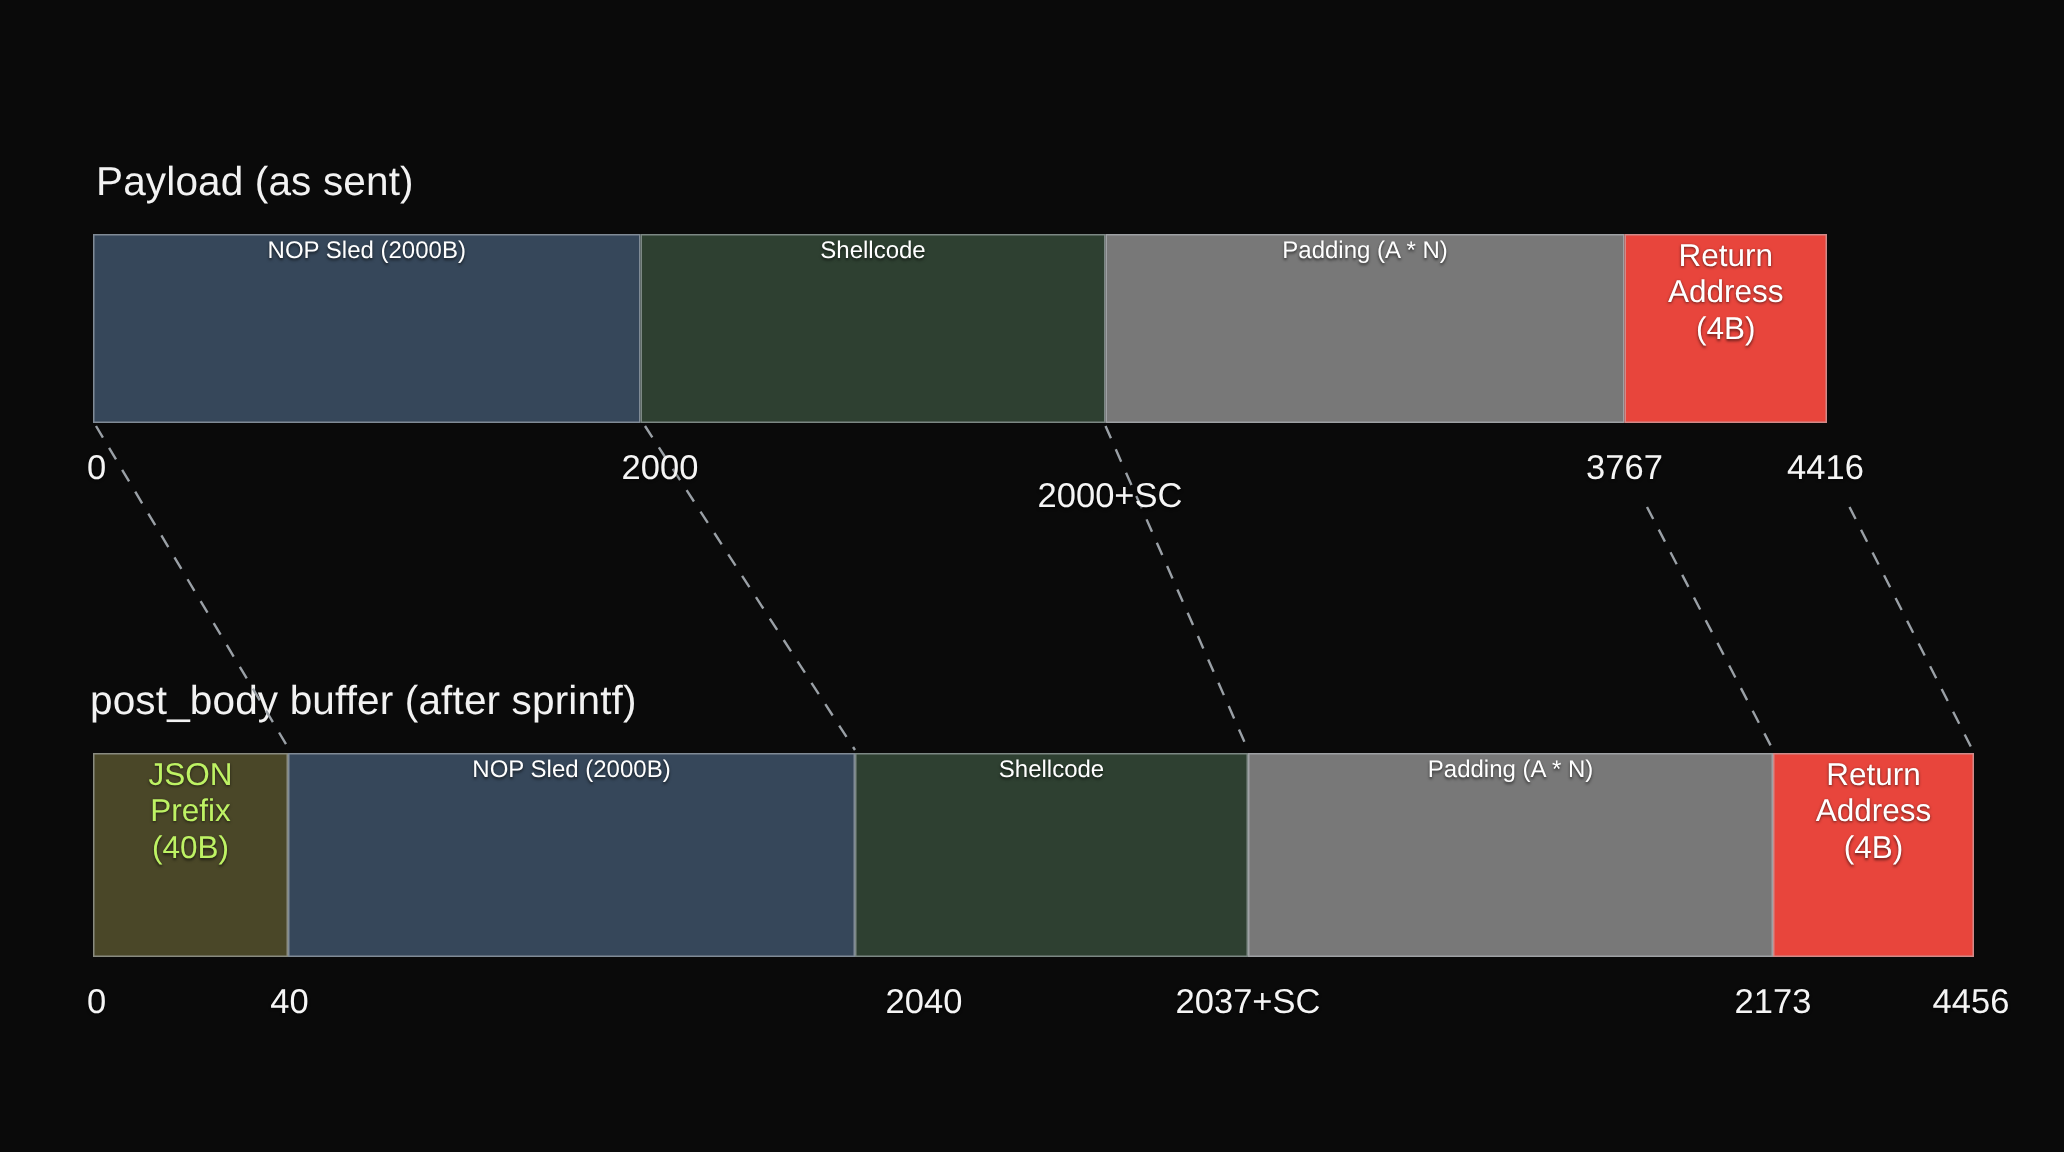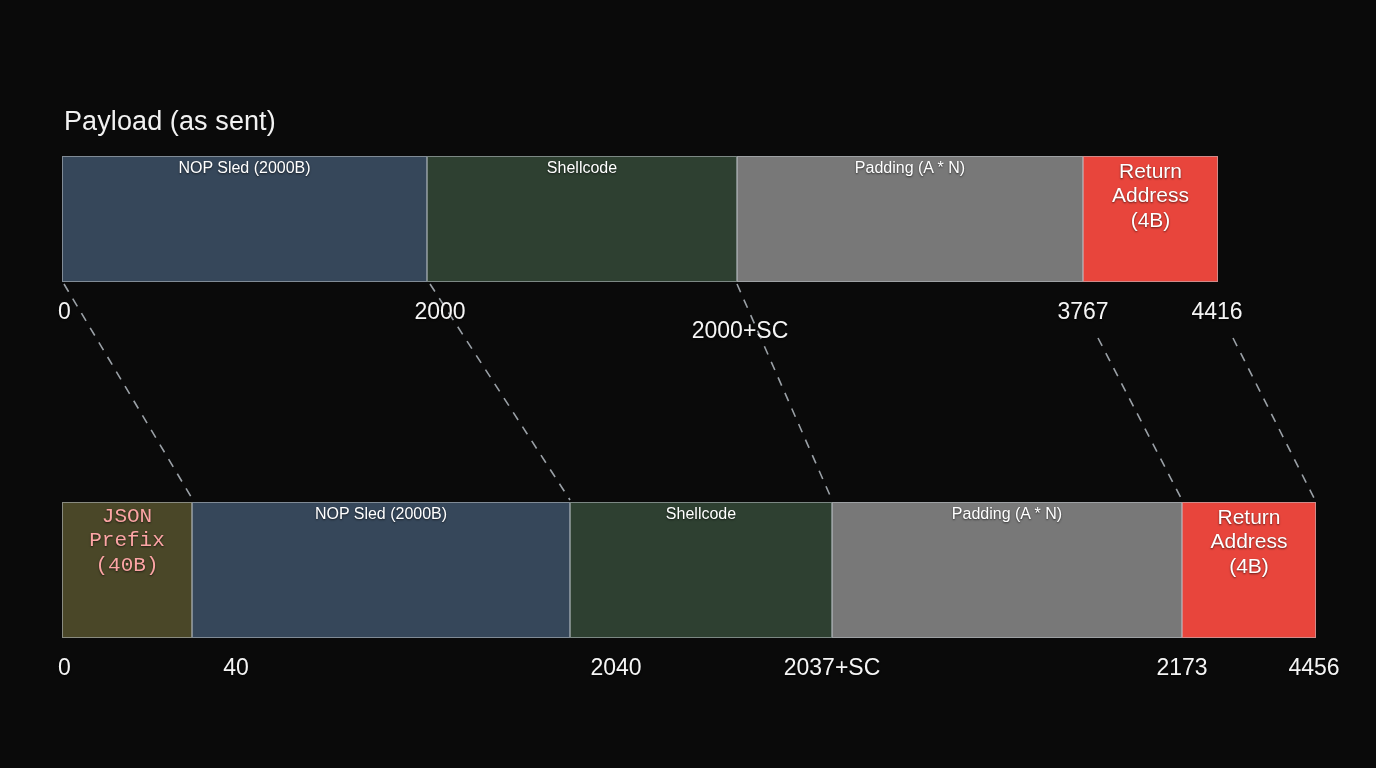--- a/index.html
+++ b/index.html
@@ -93,24 +93,25 @@
       <div class="seg" style="position: absolute; left: 675px; top: 0px; width: 346px; height: 126px; background: rgb(120, 120, 120);">
         <span class="seg-label" style="color: rgb(255, 255, 255);">Padding (A * N)</span>
       </div>
       <div class="seg small" style="position: absolute; left: 1021px; top: 0px; width: 135px; height: 126px; background: rgb(232, 69, 60);">
         <span class="seg-label" style="color: rgb(255, 255, 255);">Return
 Address
 (4B)</span>
       </div>
     </div>
 
+  <div class="row-title" id="title-postbody">post_body buffer (after sprintf)</div>
 
   <div class="bar" id="bar-postbody">
       <div class="seg small" style="position: absolute; left: 0px; top: 0px; width: 130px; height: 136px; background: rgb(74, 71, 40);">
-        <span class="seg-label" style="color: #fca5a5; font-family: Liberation Mono, monospace;">JSON
+        <span class="seg-label" style="color: #bef264;">JSON
 Prefix
 (40B)</span>
       </div>
       <div class="seg" style="position: absolute; left: 130px; top: 0px; width: 378px; height: 136px; background: rgb(54, 71, 90);">
         <span class="seg-label" style="color: rgb(255, 255, 255);">NOP Sled (2000B)</span>
       </div>
       <div class="seg" style="position: absolute; left: 508px; top: 0px; width: 262px; height: 136px; background: rgb(46, 64, 49);">
         <span class="seg-label" style="color: rgb(255, 255, 255);">Shellcode</span>
       </div>
       <div class="seg" style="position: absolute; left: 770px; top: 0px; width: 350px; height: 136px; background: rgb(120, 120, 120);">
@@ -130,18 +131,18 @@
       <line x1="1098" y1="338" x2="1182" y2="500" stroke="#9aa0a6" stroke-width="1.6" stroke-dasharray="9 8"></line>
       <line x1="1233" y1="338" x2="1315" y2="500" stroke="#9aa0a6" stroke-width="1.6" stroke-dasharray="9 8"></line>
     </svg>
 
 <div class="ticklabel left-anchor" style="left: 58px; top: 298px;">0</div>
     <div class="ticklabel" style="left: 440px; top: 298px;">2000</div>
     <div class="ticklabel" style="left: 740px; top: 298px; margin-top: 19px;">2000+SC</div>
     <div class="ticklabel" style="left: 1083px; top: 298px;">3767</div>
     <div class="ticklabel" style="left: 1217px; top: 298px;">4416</div>
     <div class="ticklabel left-anchor" style="left: 58px; top: 654px;">0</div>
-    <div class="ticklabel" style="left: 193px; top: 654px; margin-left: 43px;">40</div>
+    <div class="ticklabel" style="left: 193px; top: 654px;">40</div>
     <div class="ticklabel" style="left: 568px; top: 654px; margin-left: 48px;">2040</div>
     <div class="ticklabel" style="left: 832px; top: 654px;">2037+SC</div>
     <div class="ticklabel" style="left: 1182px; top: 654px;">2173</div>
     <div class="ticklabel" style="left: 1314px; top: 654px;">4456</div>
   </div>
 
 </body></html>

